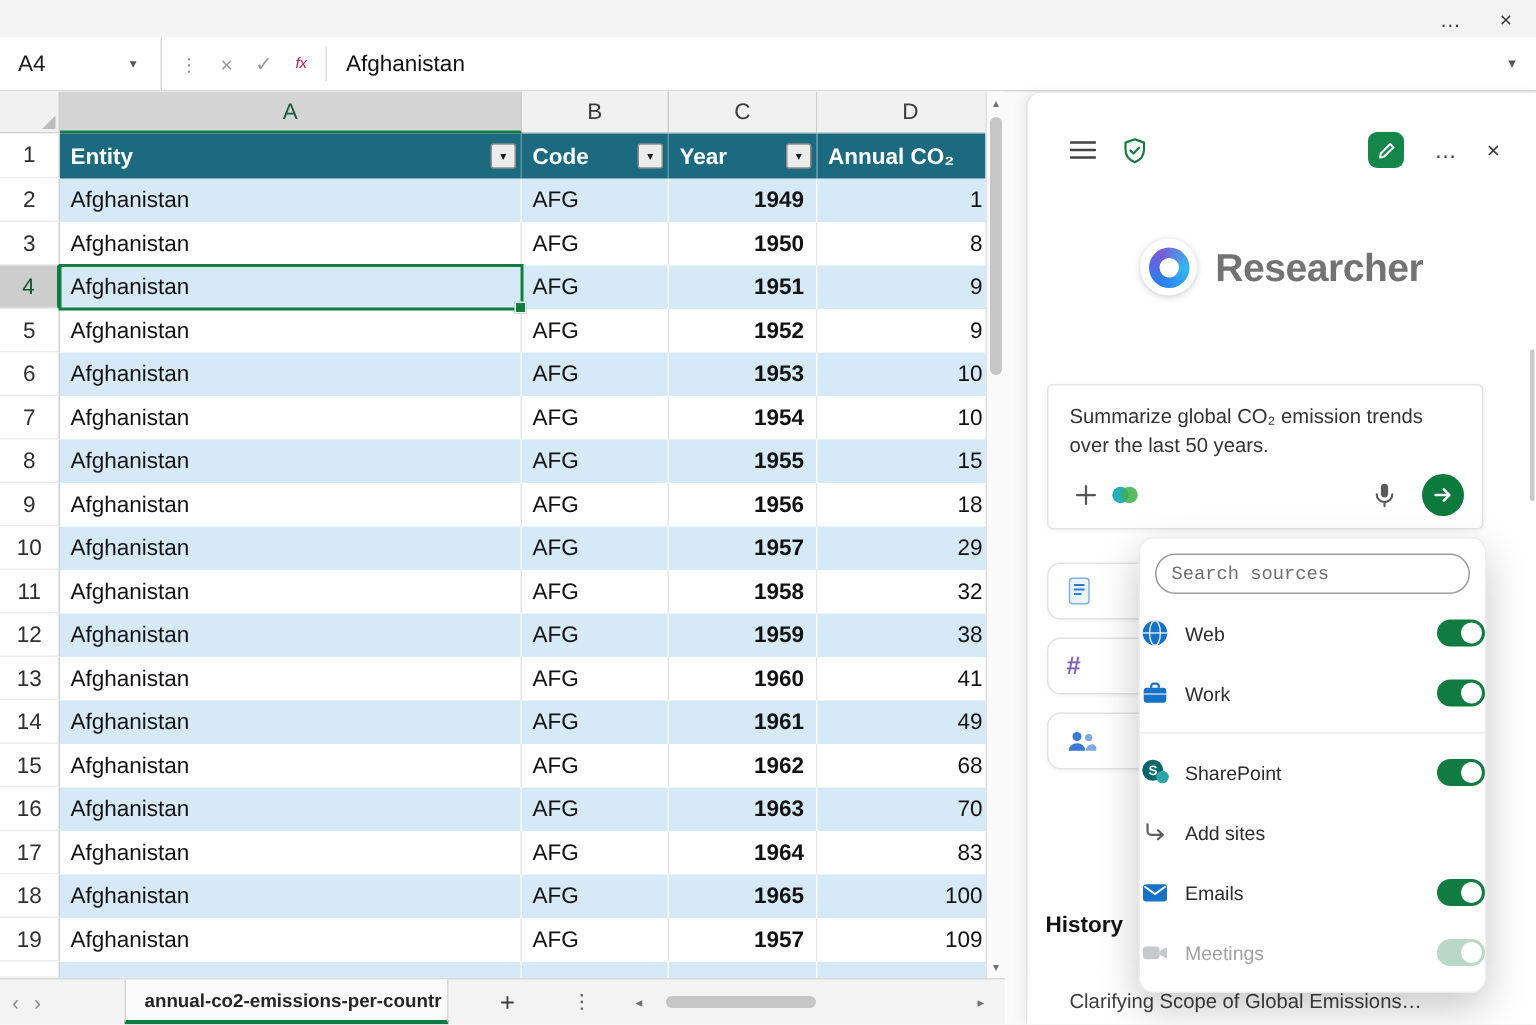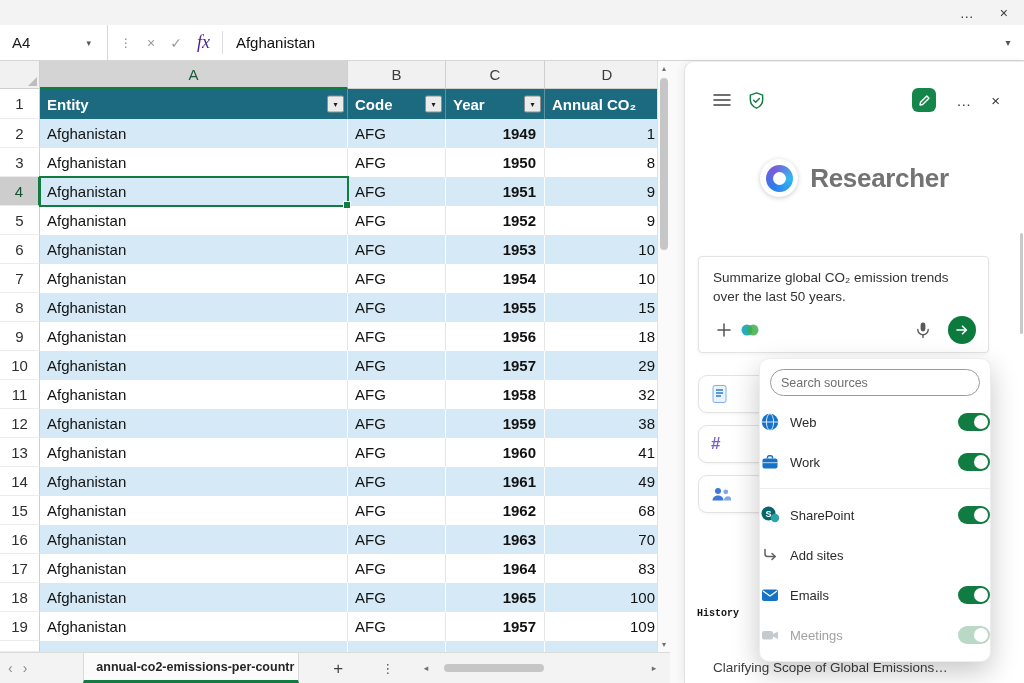--- a/index.html
+++ b/index.html
@@ -11,21 +11,21 @@
   .titlebar{position:absolute;top:0;left:0;right:0;height:25px;background:#f3f3f3;display:flex;justify-content:flex-end;align-items:center;gap:26px;padding-right:16px;}
   .tb-glyph{font-size:14px;color:#3a3a3a;line-height:1;}
 
   
   .formulabar{position:absolute;top:25px;left:0;right:0;height:36px;background:#fff;border-bottom:1px solid #d6d6d6;display:flex;align-items:stretch;}
   .namebox{width:108px;display:flex;align-items:center;justify-content:space-between;padding:0 16px 0 12px;border-right:1px solid #d6d6d6;font-size:15px;color:#1b1b1b;}
   .nb-chev{font-size:9px;color:#555;}
   .fb-tools{display:flex;align-items:center;gap:15px;padding:0 12px;}
   .fb-kebab{color:#8a8a8a;font-size:12px;}
   .fb-x,.fb-check{color:#9a9a9a;font-size:14px;}
-  .fb-fx{font-style:italic;color:#4c1d95;font-size:18px;font-family:Liberation Serif, serif;}
+  .fb-fx{font-style:italic;color:#be185d;font-size:10px;font-family:Liberation Sans, sans-serif;}
   .fb-sep{width:1px;background:#ddd;margin:6px 0;}
   .fb-input{flex:1;display:flex;align-items:center;padding-left:13px;font-size:15px;color:#101010;}
   .fb-expand{width:32px;display:flex;align-items:center;justify-content:center;color:#555;font-size:10px;}
 
   
   .grid{position:absolute;top:61px;left:0;width:670px;height:591px;background:#fff;overflow:hidden;}
   .colhdr{position:absolute;top:0;left:0;display:flex;height:28px;width:670px;}
   .corner{width:40px;background:#f1f1f1;border-right:1px solid #cfcfcf;border-bottom:1px solid #cfcfcf;position:relative;}
   .corner::after{content:"";position:absolute;right:2px;bottom:2px;border-left:9px solid transparent;border-bottom:9px solid #bdbdbd;}
   .ch{display:flex;align-items:center;justify-content:center;font-size:15px;color:#3c3c3c;background:#f1f1f1;border-right:1px solid #cfcfcf;border-bottom:1px solid #cfcfcf;}
@@ -83,33 +83,33 @@
   .prompt-text{font-size:13.5px;line-height:1.4;color:#333;}
   .card-actions{position:absolute;left:12px;right:12px;bottom:8px;display:flex;align-items:center;}
   .ca-btn{display:flex;align-items:center;justify-content:center;width:26px;height:26px;}
   .ca-mic{margin-left:auto;margin-right:12px;}
   .ca-send{width:28px;height:28px;border-radius:50%;background:#0c7a3d;display:flex;align-items:center;justify-content:center;}
 
   .chip{position:absolute;left:13px;width:160px;height:38px;border:1px solid #e3e3e3;border-radius:9px;background:#fff;display:flex;align-items:center;padding-left:12px;z-index:2;box-shadow:0 1px 3px rgba(0,0,0,0.05);}
 
   .popup{position:absolute;top:296px;left:74px;width:232px;background:#fff;border:1px solid #ededed;border-radius:10px;box-shadow:0 10px 28px rgba(0,0,0,0.22);z-index:6;padding:10px 0 6px;}
   .popup-search{margin:0 10px 6px;height:27px;border:1px solid #9b9b9b;border-radius:14px;display:flex;align-items:center;padding:0 10px;background:#fff;}
-  .popup-search input{border:none;outline:none;width:100%;font-size:12.5px;color:#333;background:transparent;font-family:Liberation Sans, sans-serif;}
+  .popup-search input{border:none;outline:none;width:100%;font-size:12.5px;color:#333;background:transparent;font-family:Liberation Mono, monospace;}
   .popup-search input::placeholder{color:#6f6f6f;}
   .pi{height:40px;display:flex;align-items:center;gap:10px;padding:0 0;}
   .pi-icon{width:20px;height:20px;display:flex;align-items:center;justify-content:center;}
   .pi-label{font-size:13px;color:#2b2b2b;flex:1;}
   .pi.disabled .pi-label{color:#a2a2a2;}
   .pi.disabled .pi-icon{opacity:0.55;}
   .pi-divider{height:1px;background:#ededed;margin:6px 0;}
   .toggle{width:32px;height:18px;border-radius:9px;background:#107C41;position:relative;flex:0 0 auto;}
   .toggle::after{content:"";position:absolute;width:14px;height:14px;border-radius:50%;background:#fff;top:2px;right:2px;}
   .toggle.off{background:#b9d8c6;}
 
-  .history-heading{position:absolute;left:12px;top:546px;font-size:10px;font-weight:bold;color:#141414;font-family:Liberation Mono, monospace;}
+  .history-heading{position:absolute;left:12px;top:546px;font-size:15px;font-weight:bold;color:#141414;}
   .history-item{position:absolute;left:28px;top:598px;font-size:13.5px;color:#3e3e3e;white-space:nowrap;overflow:hidden;width:300px;}
   .panel-scrollthumb{position:absolute;right:1px;top:171px;width:3px;height:101px;background:#c9c9c9;border-radius:2px;}
 </style>
 </head>
 <body>
 
 <div class="screen">
 
   <div class="titlebar">
     <span class="tb-glyph">…</span>

